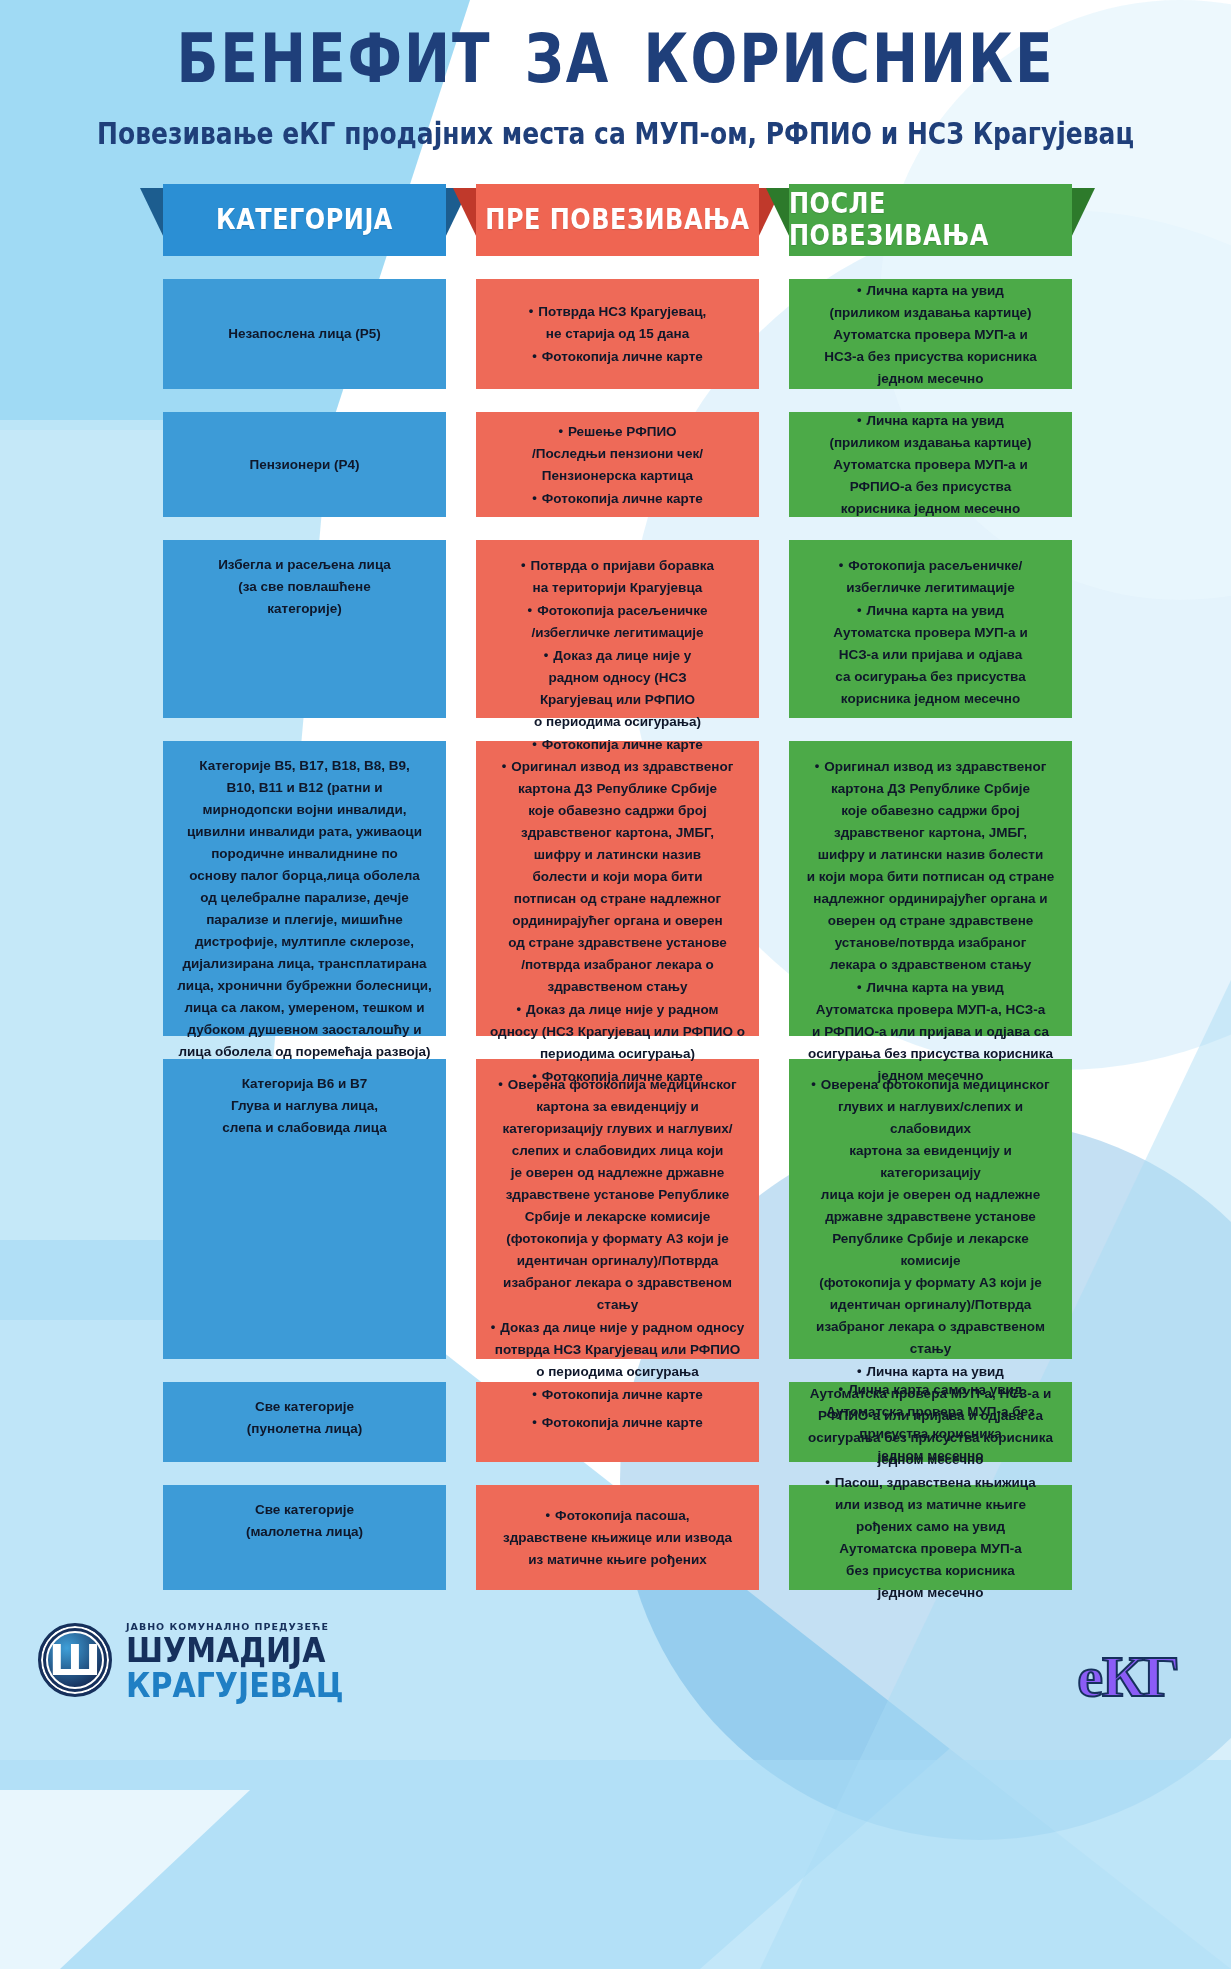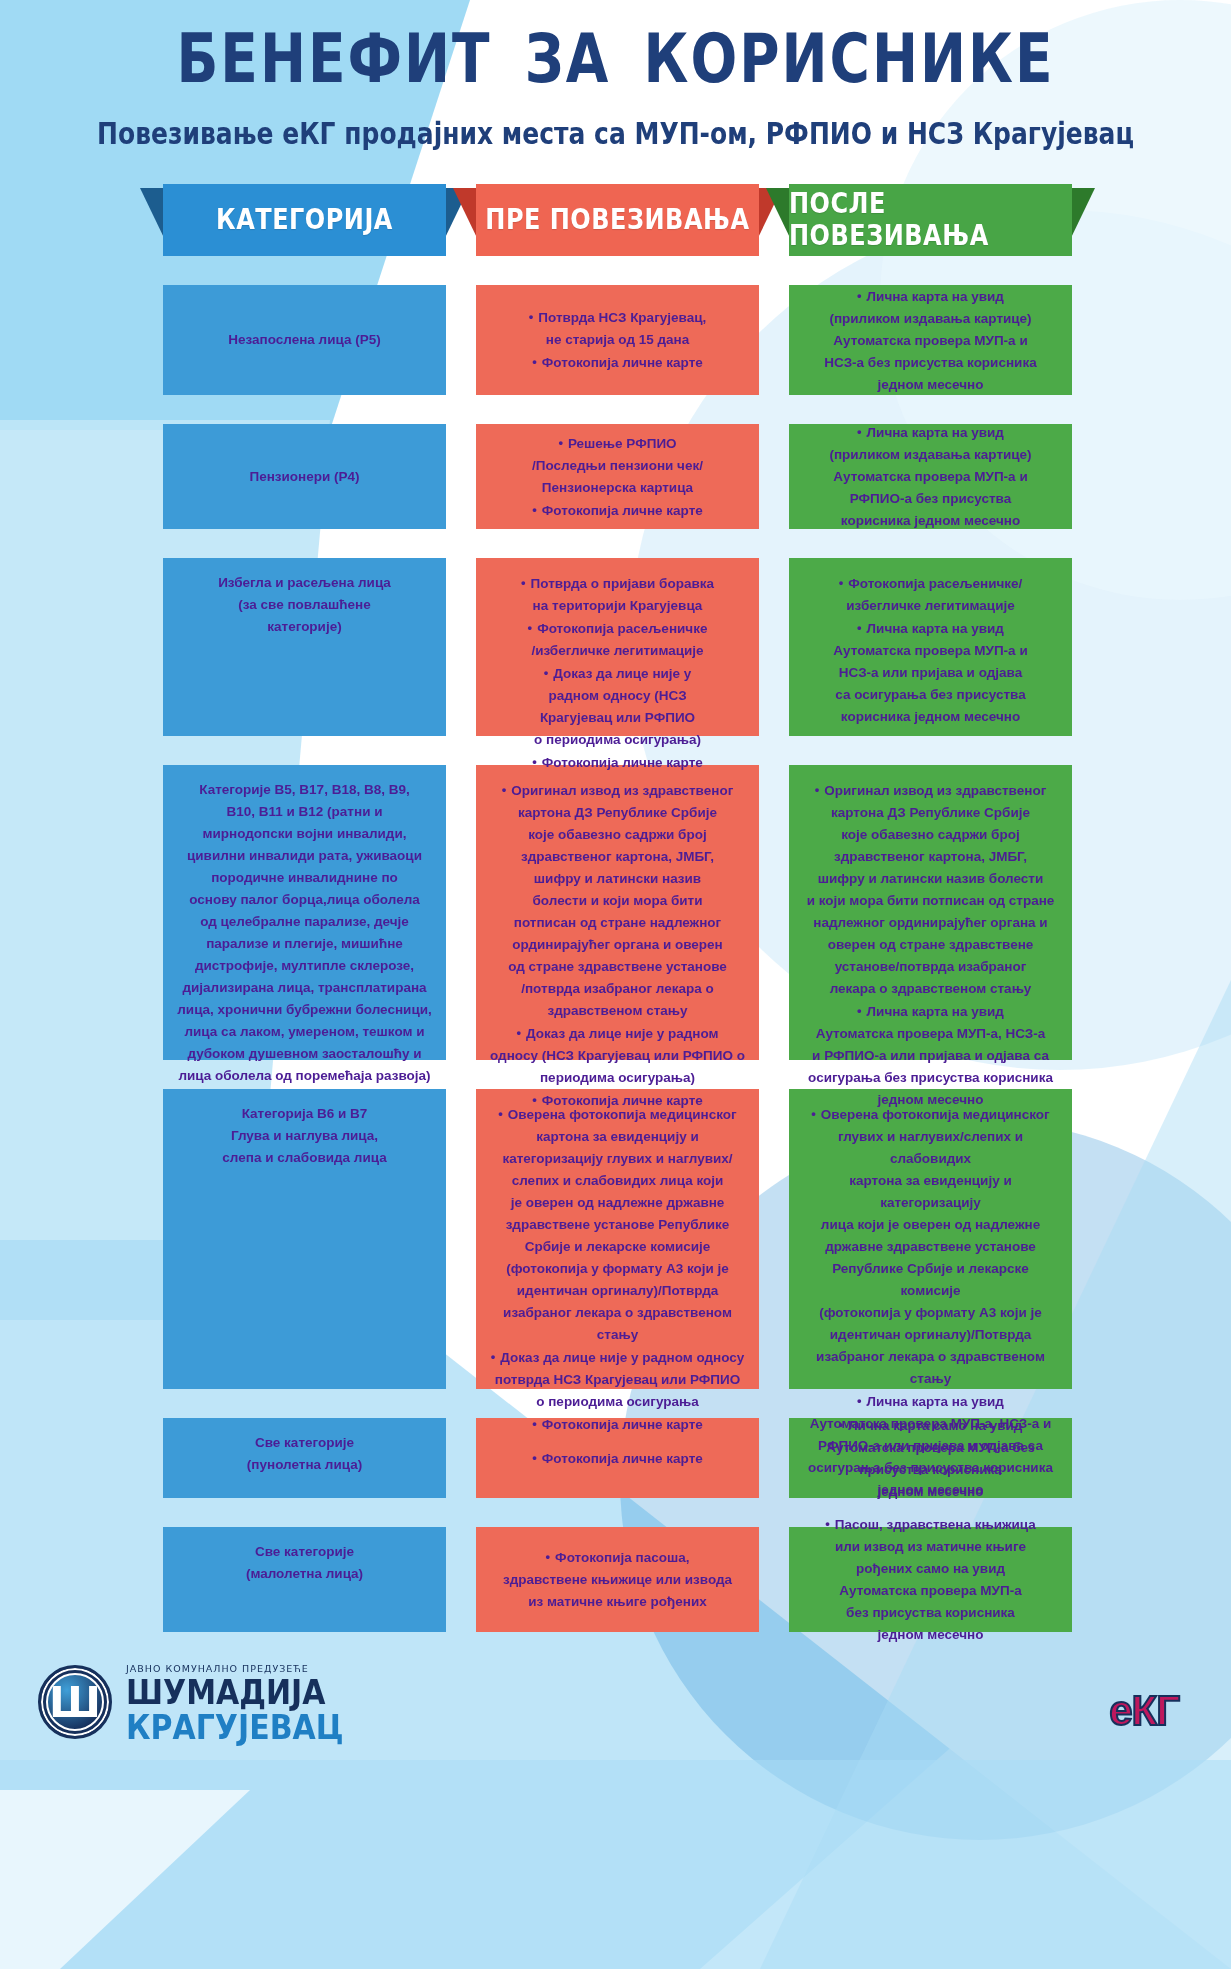--- a/index.html
+++ b/index.html
@@ -60,23 +60,23 @@
   .c-pre .plate{background:#ef6552}
   .c-pre .tail-l{left:-23px;background:#c0392b;clip-path:polygon(0 0,100% 0,100% 100%)}
   .c-pre .tail-r{right:-23px;background:#c0392b;clip-path:polygon(0 0,100% 0,0 100%)}
   
   .c-post .plate{background:#48a546}
   .c-post .tail-l{left:-23px;background:#2d7a2b;clip-path:polygon(0 0,100% 0,100% 100%)}
   .c-post .tail-r{right:-23px;background:#2d7a2b;clip-path:polygon(0 0,100% 0,0 100%)}
 
   
   .cell{
-    color:#4c1d95;font-size:13.5px;line-height:22px;font-weight:bold;
+    color:#0f172a;font-size:13.5px;line-height:22px;font-weight:bold;
     padding:14px 14px;text-align:center;
-    display:flex;flex-direction:column;justify-content:flex-start;margin-top:6px;
+    display:flex;flex-direction:column;justify-content:flex-start;
   }
   .cell.mid{justify-content:center}
   .c-cat .cell{background:#3d9bd7}
   .c-pre .cell{background:#ee6a58}
   .c-post .cell{background:#4caa48}
   .cell ul{list-style:none}
   .cell li{position:relative;padding:0;margin:0}
   .cell li .b{display:inline-block;margin-right:5px;font-size:13px;vertical-align:1px}
   .cell p{margin:0}
   
@@ -91,28 +91,28 @@
   
   .footer{position:relative;height:175px;margin-top:8px}
   .logo-left{position:absolute;left:38px;top:24px;display:flex;align-items:center;gap:14px}
   .logo-badge{width:74px;height:74px;border-radius:50%;position:relative;
     background:#16305c;border:3px solid #16305c;box-shadow:0 0 0 2px #fff inset}
   .logo-badge .inner{position:absolute;inset:5px;border-radius:50%;border:2px solid #fff;
     background:radial-gradient(circle at 35% 28%,#3f9fd8 0%,#16305c 78%);overflow:hidden}
   .logo-badge .w{position:absolute;left:50%;top:52%;transform:translate(-50%,-50%);
     color:#fff;font-size:42px;font-weight:bold;font-family:"DejaVu Sans",sans-serif;line-height:1}
   .logo-text{line-height:1}
-  .logo-text .small{color:#16305c;font-size:9.5px;letter-spacing:1px;font-weight:normal;
+  .logo-text .small{color:#16305c;font-size:9.5px;letter-spacing:1px;font-weight:bold;
     font-family:"DejaVu Sans",sans-serif}
   .logo-text .big1{color:#16305c;font-size:30px;font-weight:bold;letter-spacing:0;
     font-family:"DejaVu Sans",sans-serif;transform:scaleY(1.1);transform-origin:left top;margin-top:2px}
   .logo-text .big2{color:#1f7fc4;font-size:30px;font-weight:bold;
     font-family:"DejaVu Sans",sans-serif;transform:scaleY(1.1);transform-origin:left top;margin-top:5px}
   .logo-right{position:absolute;right:52px;top:50px}
-  .ekg{font-family:Liberation Sans, sans-serif;font-size:42px;font-weight:bold;color:#be185d;
+  .ekg{font-family:Liberation Serif, serif;font-size:58px;font-weight:bold;color:#8b5cf6;
     -webkit-text-stroke:2px #16305c;letter-spacing:-1px;line-height:1}
 </style>
 </head>
 <body>
 
 <svg id="bg" width="1231" height="1969" viewBox="0 0 1231 1969">
   <rect x="0" y="0" width="1231" height="1969" fill="#ffffff"></rect>
   <path d="M0 0 L470 0 L330 430 L0 430 Z" fill="#8fd4f2" opacity="0.85"></path>
   <path d="M0 420 L330 420 L250 1320 L0 1320 Z" fill="#bfe5f7" opacity="0.9"></path>
   <path d="M0 1240 L300 1240 L1231 1969 L0 1969 Z" fill="#a9dcf5" opacity="0.75"></path>

